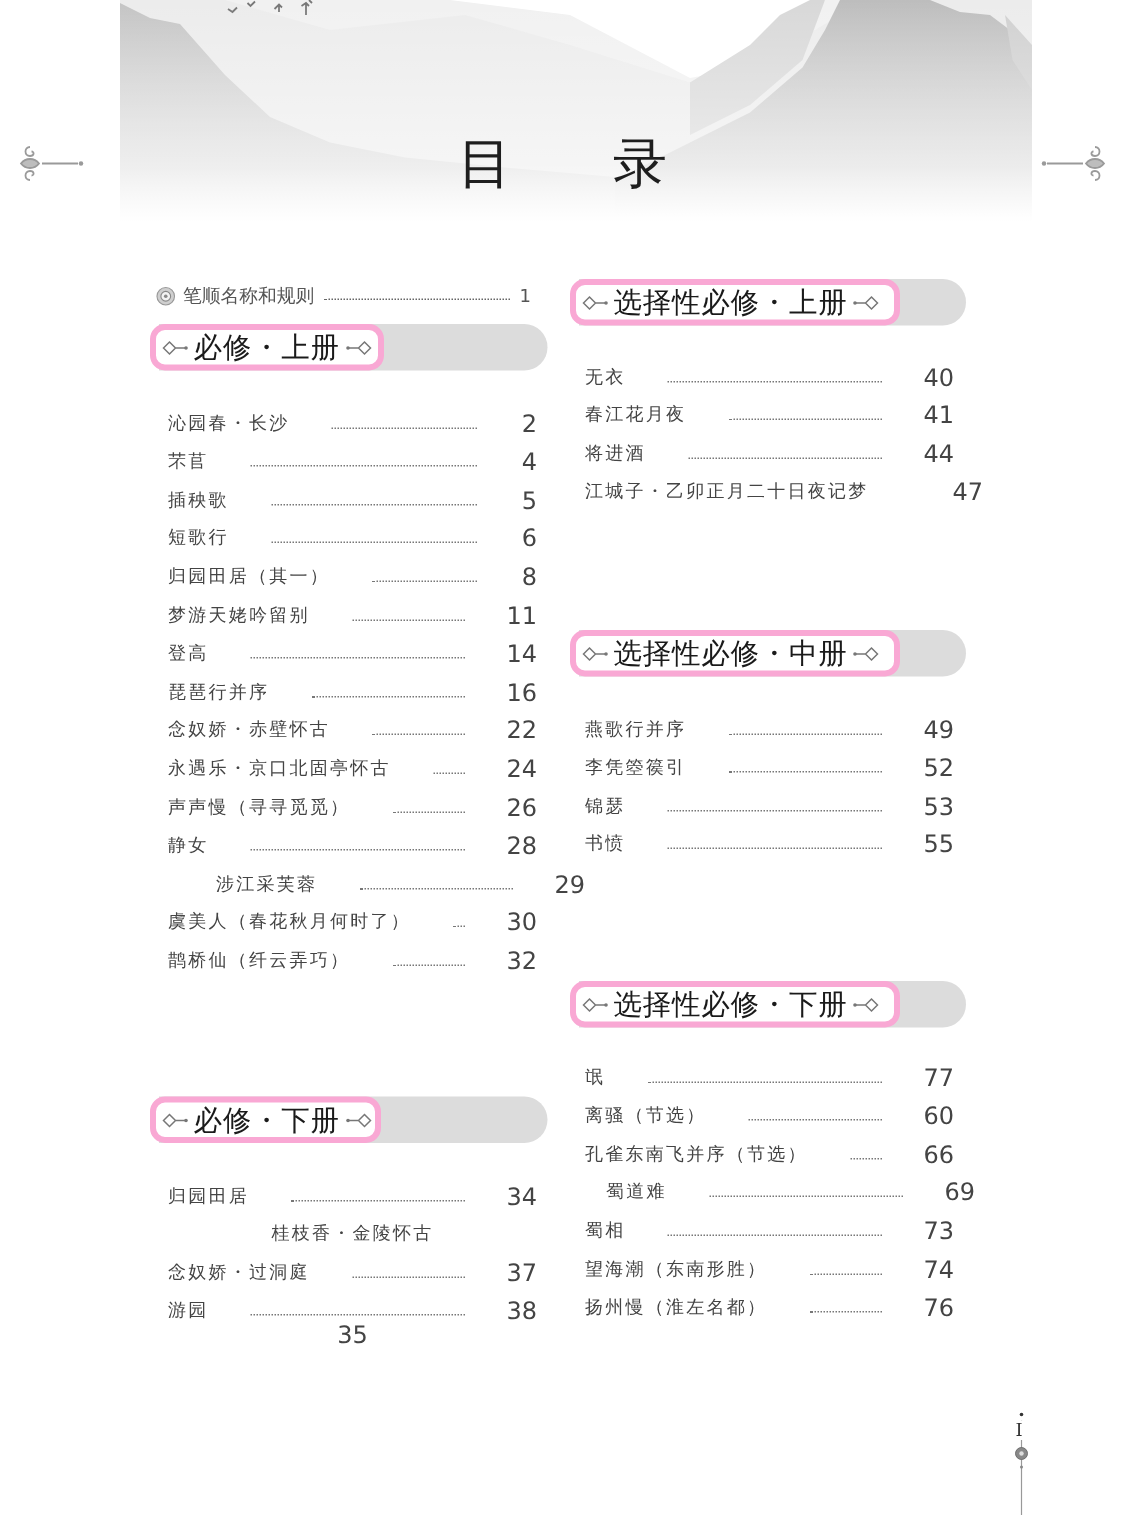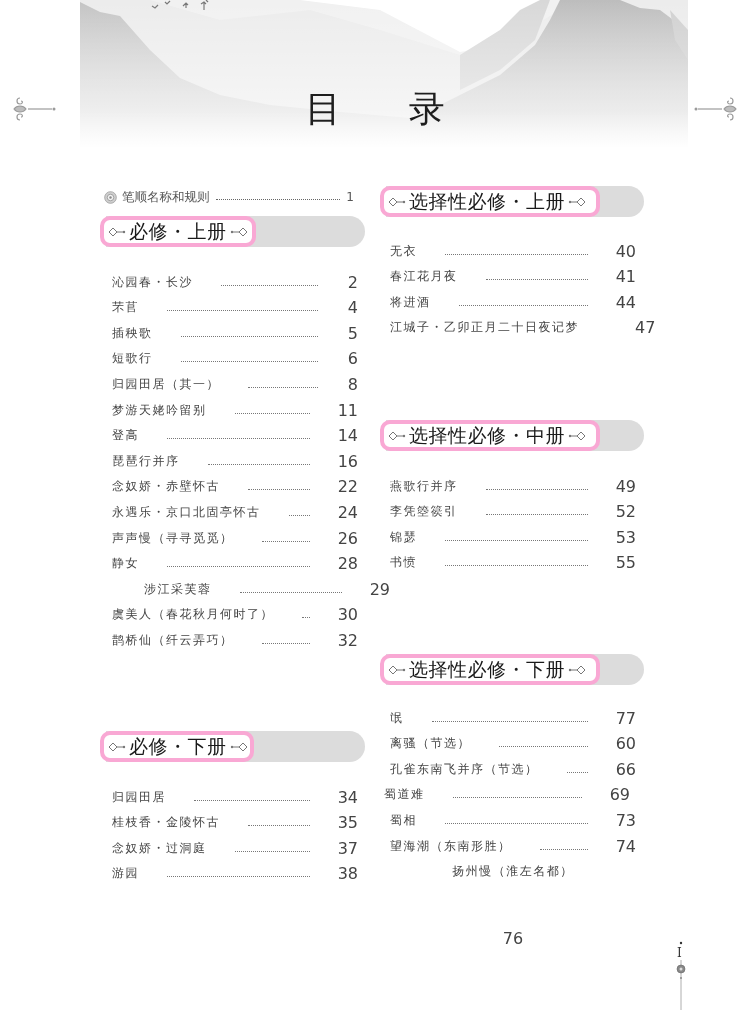--- a/index.html
+++ b/index.html
@@ -270,21 +270,21 @@
     <div class="entry" style="left: 112px; width: 246px; top: 631.4px;">
       <span class="t">鹊桥仙（纤云弄巧）</span>
       <span class="dots"></span>
       <span class="p">32</span>
     </div>
     <div class="entry" style="left: 112px; width: 246px; top: 788px;">
       <span class="t">归园田居</span>
       <span class="dots"></span>
       <span class="p">34</span>
     </div>
-    <div class="entry" style="left: 112px; width: 246px; top: 813.6px;">
+    <div class="entry" style="left: 112px; width: 246px; top: 813.6px; flex-direction: column;">
       <span class="t">桂枝香・金陵怀古</span>
       <span class="dots"></span>
       <span class="p">35</span>
     </div>
     <div class="entry" style="left: 112px; width: 246px; top: 839.2px;">
       <span class="t">念奴娇・过洞庭</span>
       <span class="dots"></span>
       <span class="p">37</span>
     </div>
     <div class="entry" style="left: 112px; width: 246px; top: 864.8px;">
@@ -340,36 +340,36 @@
     <div class="entry" style="left: 390px; width: 246px; top: 734.6px;">
       <span class="t">离骚（节选）</span>
       <span class="dots"></span>
       <span class="p">60</span>
     </div>
     <div class="entry" style="left: 390px; width: 246px; top: 760.2px;">
       <span class="t">孔雀东南飞并序（节选）</span>
       <span class="dots"></span>
       <span class="p">66</span>
     </div>
-    <div class="entry" style="left: 384px; width: 246px; top: 785.8px;">
+    <div class="entry" style="left: 404px; width: 246px; top: 785.8px;">
       <span class="t">蜀道难</span>
       <span class="dots"></span>
       <span class="p">69</span>
     </div>
     <div class="entry" style="left: 390px; width: 246px; top: 811.4px;">
       <span class="t">蜀相</span>
       <span class="dots"></span>
       <span class="p">73</span>
     </div>
     <div class="entry" style="left: 390px; width: 246px; top: 837px;">
       <span class="t">望海潮（东南形胜）</span>
       <span class="dots"></span>
       <span class="p">74</span>
     </div>
-    <div class="entry" style="left: 390px; width: 246px; top: 862.6px; flex-direction: column;">
+    <div class="entry" style="left: 390px; width: 246px; top: 862.6px;">
       <span class="t">扬州慢（淮左名都）</span>
       <span class="dots"></span>
       <span class="p">76</span>
     </div>
   </div>
 
 <div class="pagemark">
   <svg width="14" height="70" viewBox="0 0 14 70">
     <circle cx="7" cy="3" r="1.2" fill="#333"></circle>
     <line x1="7" y1="7" x2="7" y2="70" stroke="#999" stroke-width="0.8"></line>

